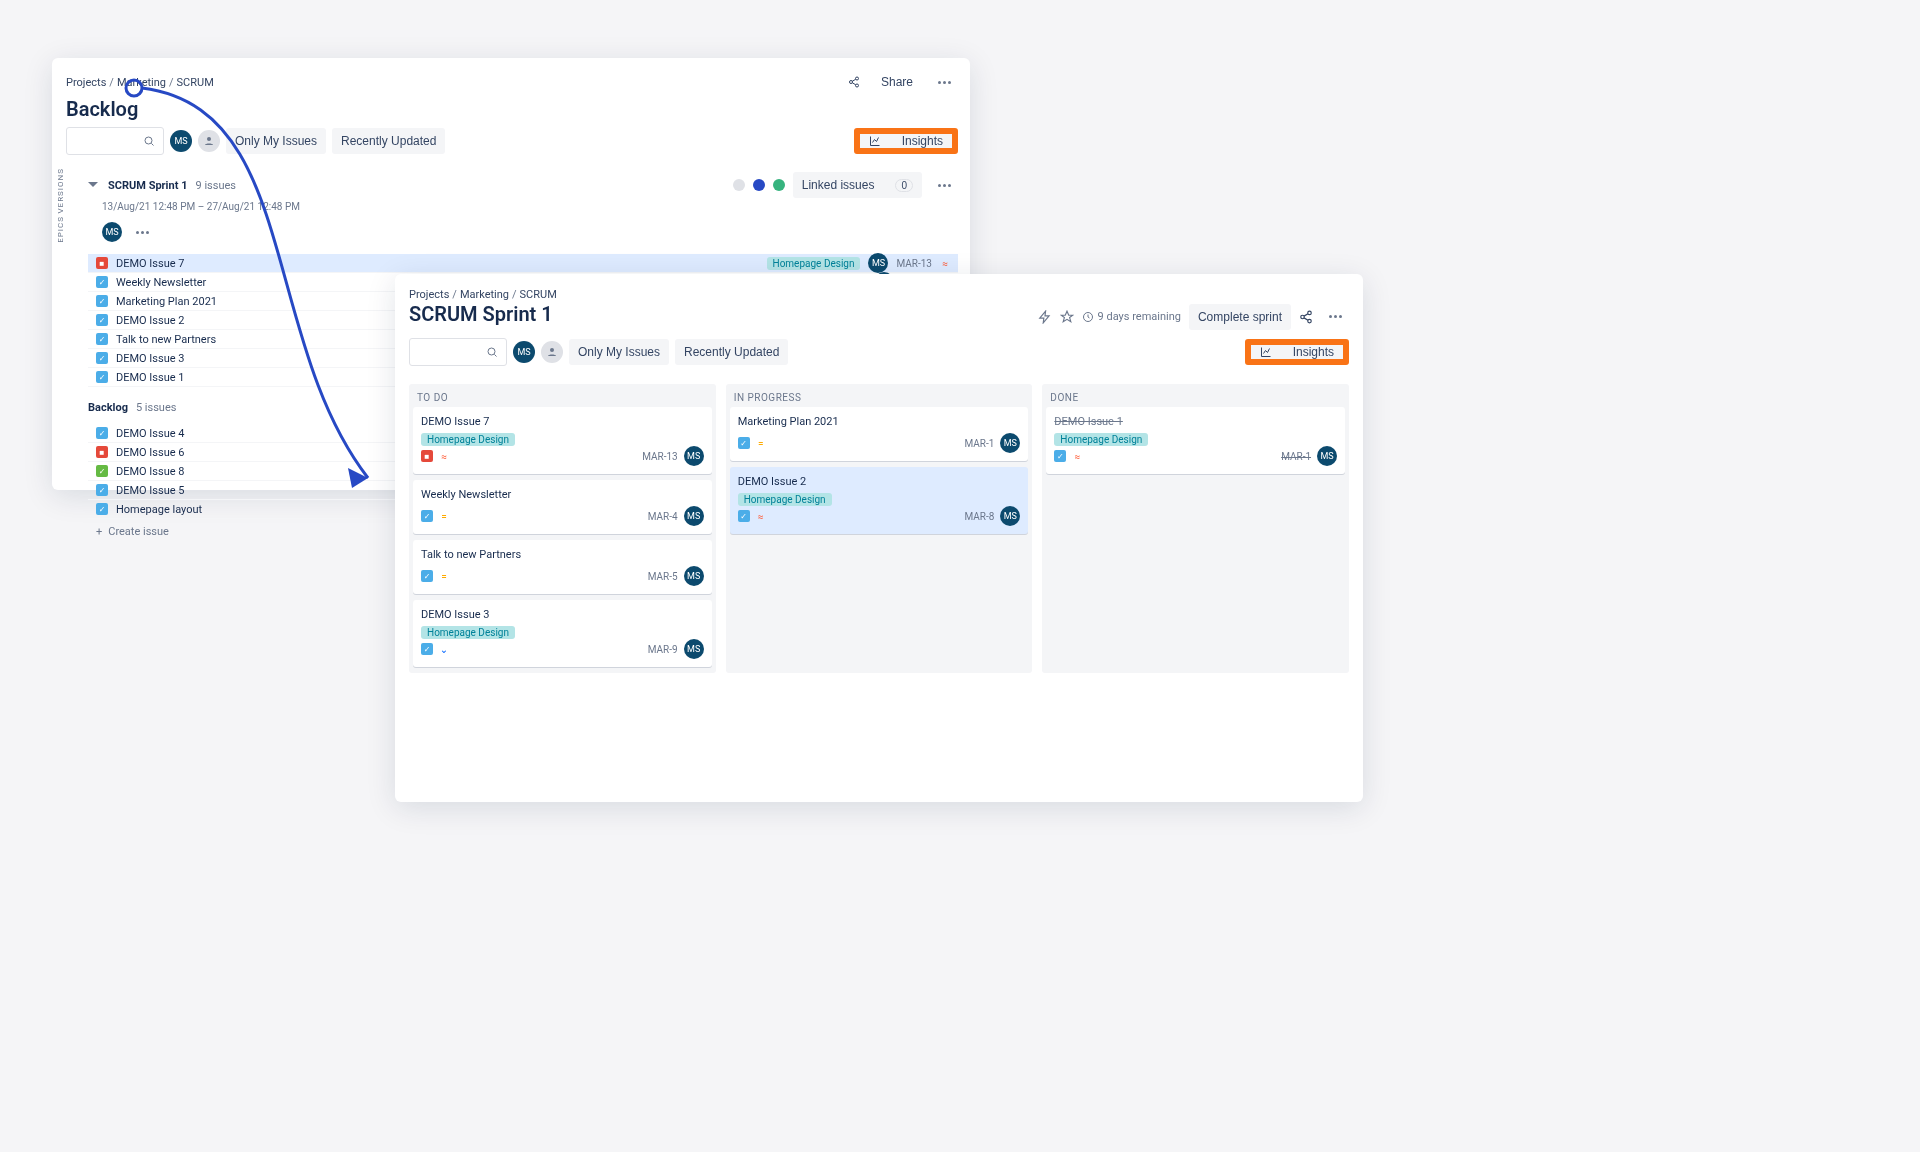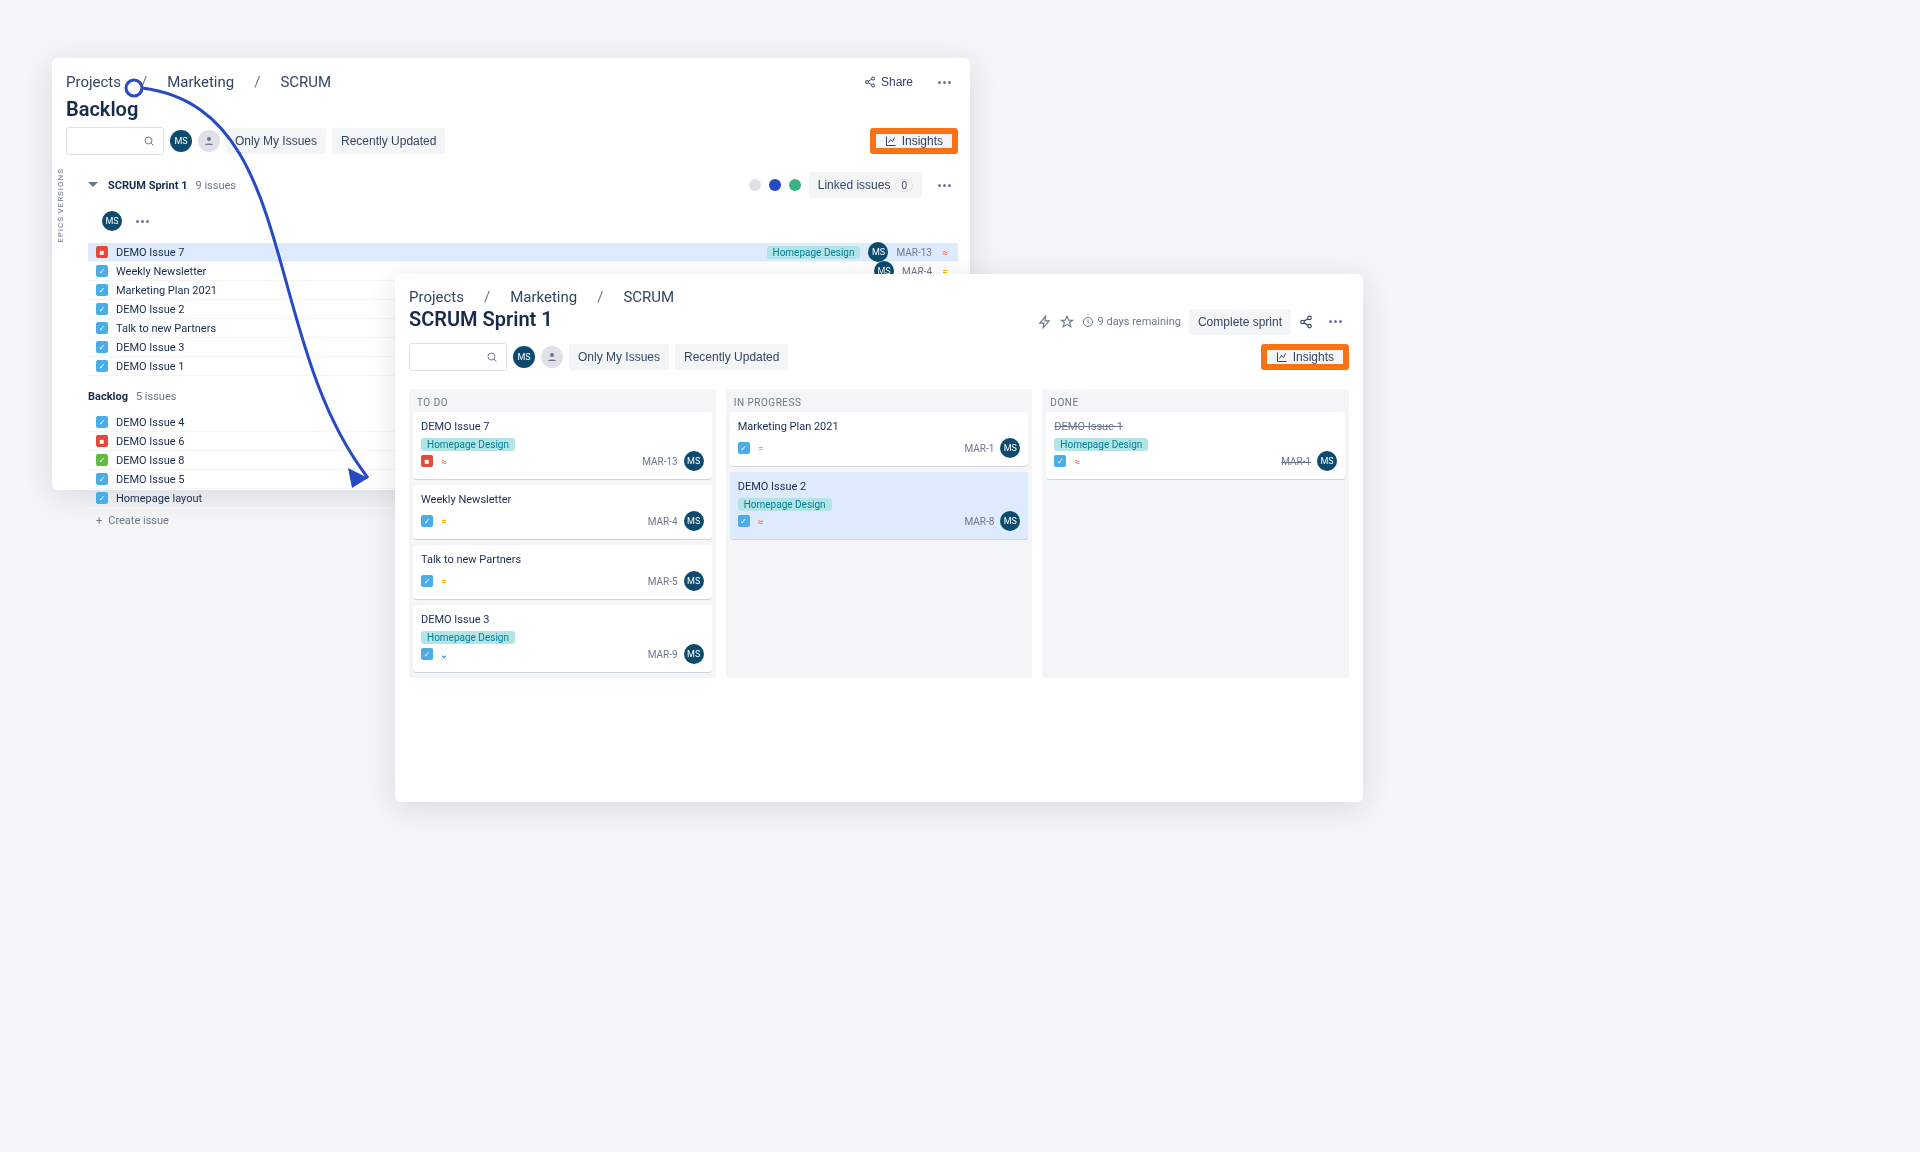--- a/index.html
+++ b/index.html
@@ -2,26 +2,26 @@
 <html><head>
 <meta charset="utf-8">
 <style>
 html,body{margin:0;padding:0;background:#f5f5f7;font-family:-apple-system,BlinkMacSystemFont,"Segoe UI",Roboto,Arial,sans-serif;font-size:12px;color:#172b4d}
 .stage{position:relative;width:1920px;height:1152px}
 
 .panel{position:absolute;background:#fff;border-radius:6px;box-shadow:0 6px 30px rgba(9,30,66,.12)}
 .backlog{left:52px;top:58px;width:918px;height:432px}
 .board{left:395px;top:274px;width:968px;height:528px}
 
-.crumb{display:flex;align-items:center;gap:20px;color:#6b778c;font-size:15px}
+.crumb{display:flex;align-items:center;gap:3px;color:#6b778c;font-size:11px}
 .crumb a{color:#344563;text-decoration:none}
 
 .h1{font-size:20px;font-weight:600;margin:1px 0 6px}
 
-.btn{display:inline-flex;align-items:center;gap:5px;background:#f4f5f7;border:none;border-radius:3px;color:#344563;height:26px;padding:0 9px;font-size:12px;cursor:pointer}
+.btn{display:inline-flex;align-items:center;gap:21px;background:#f4f5f7;border:none;border-radius:3px;color:#344563;height:26px;padding:0 9px;font-size:12px;cursor:pointer}
 .btn.ghost{background:transparent}
 .search{display:inline-flex;align-items:center;justify-content:flex-end;width:88px;height:26px;border:1px solid #dfe1e6;border-radius:3px;padding-right:8px;color:#6b778c;font-size:12px}
 .search-right{border:6px solid #f97316}
 .avatar{display:inline-flex;align-items:center;justify-content:center;width:20px;height:20px;border-radius:50%;font-size:9px;color:#fff}
 .avatar.ms{background:#0c4a6e}
 .avatar.unk{background:#dfe1e6;color:#6b778c}
 .avatar.big{width:22px;height:22px}
 
 .dots{display:inline-flex;gap:2px;align-items:center;justify-content:center;width:26px;height:26px;border:1px solid transparent;border-radius:3px;cursor:pointer}
 .dots span{width:3px;height:3px;border-radius:50%;background:#6b778c}
@@ -145,20 +145,21 @@
       <button class="btn">
         <span>Linked issues</span>
         <span style="border:1px solid #dfe1e6;border-radius:8px;padding:0 5px;font-size:10px">0</span>
       </button>
       <div class="dots">
               <span></span>
               <span></span>
               <span></span>
             </div>
     </div>
+    <div class="sec-sub" style="padding-left:14px">13/Aug/21 12:48 PM – 27/Aug/21 12:48 PM</div>
     <div style="display:flex;align-items:center;gap:6px;margin:6px 0 0 14px">
       <span class="avatar ms">MS</span>
       <div class="dots">
               <span></span>
               <span></span>
               <span></span>
             </div>
     </div>
 
     <div class="rows" id="sprint-rows">

